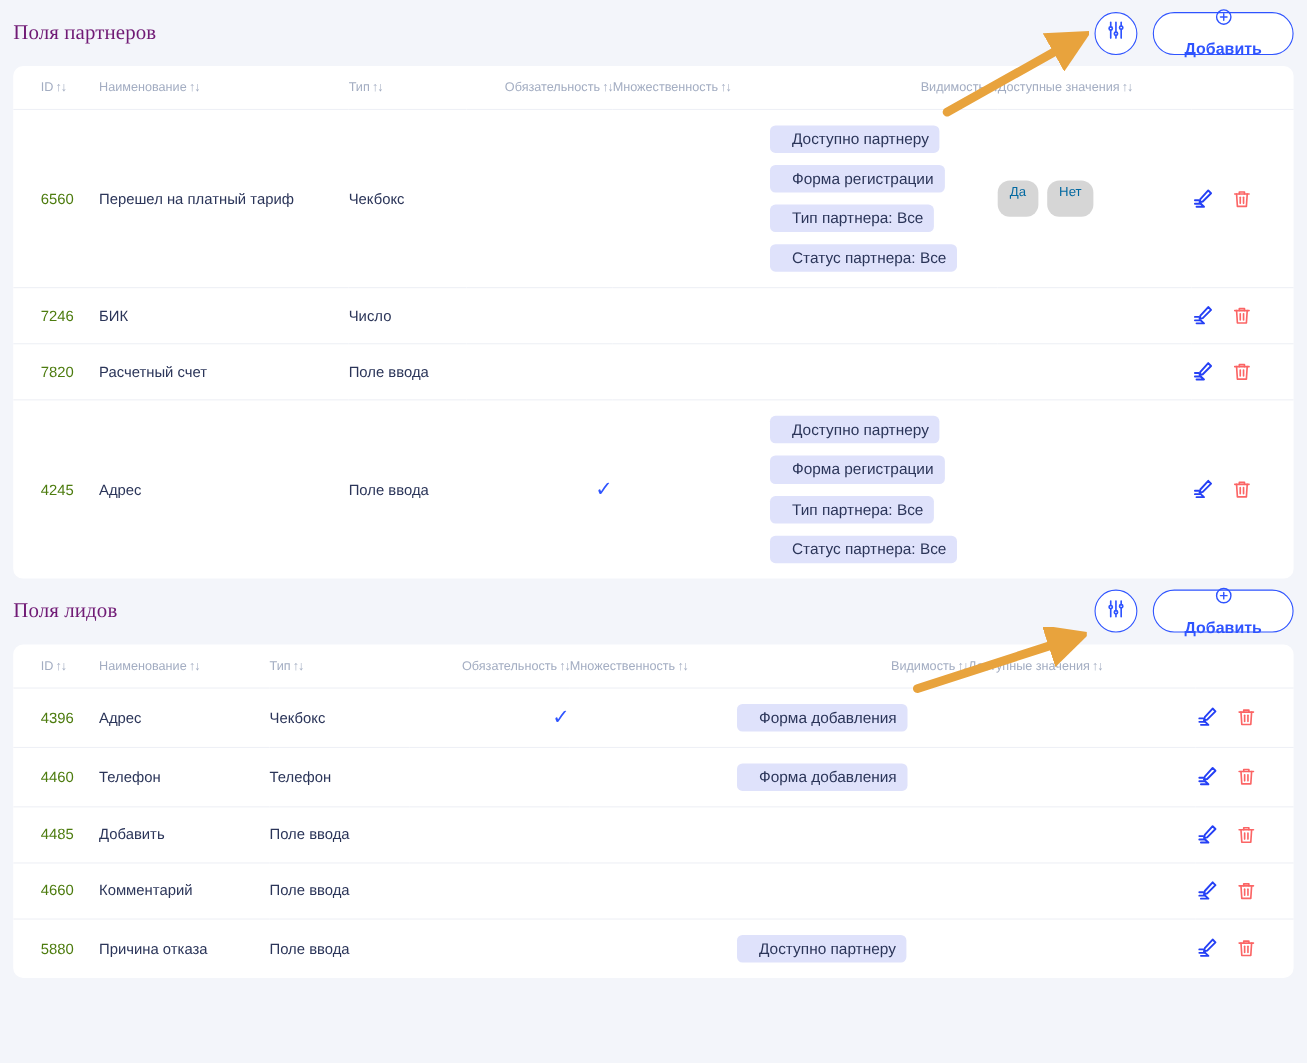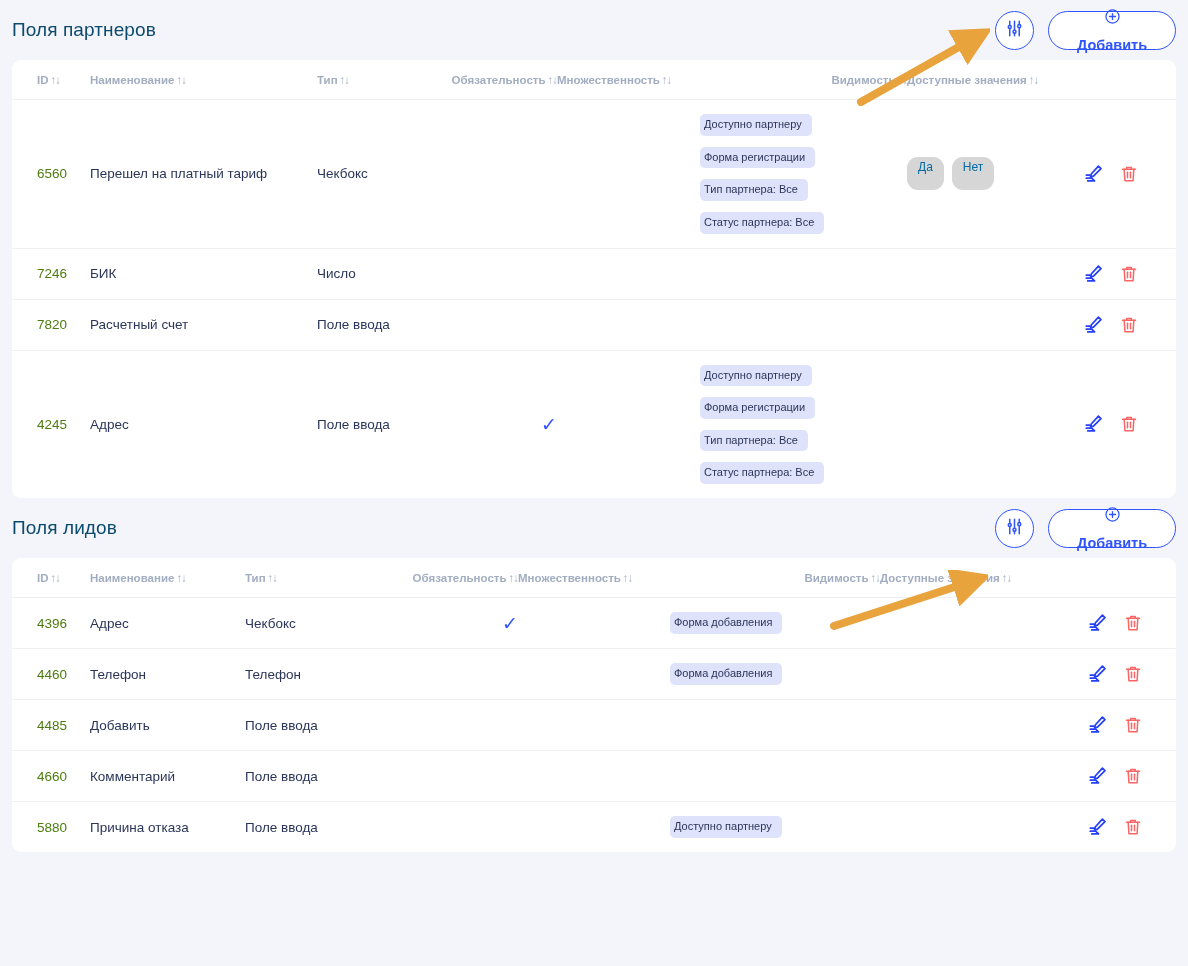--- a/index.html
+++ b/index.html
@@ -16,23 +16,24 @@
   .section { padding: 0 12px; }
   .sec-head {
     display: flex;
     align-items: center;
     justify-content: space-between;
     height: 60px;
     padding: 0 0 0 0;
   }
   .sec-title {
     font-size: 19px;
-    color: #0c4a6e;
+    color: #701a75;
     font-weight: 400;
     letter-spacing: .1px;
+    font-family: Liberation Serif, serif;
   }
   .head-actions { display: flex; align-items: center; gap: 14px; }
 
   .icon-btn {
     width: 39px; height: 39px;
     border-radius: 50%;
     border: 1.4px solid #2f54ff;
     background: #ffffff;
     display: flex; align-items: center; justify-content: center;
     cursor: pointer;
@@ -56,21 +57,21 @@
 
   
   .card {
     background: #ffffff;
     border-radius: 9px;
     overflow: hidden;
   }
   table { width: 100%; border-collapse: collapse; table-layout: fixed; }
   thead th {
     font-size: 11.5px;
-    font-weight: 700;
+    font-weight: 400;
     color: #a3adc2;
     text-align: left;
     padding: 14px 0 13px 0;
     border-bottom: 1px solid #eef0f6;
     white-space: nowrap;
   }
   thead th .sort { letter-spacing: -1px; margin-left: 2px; }
   tbody td {
     font-size: 13.5px;
     color: #2b3559;
@@ -81,23 +82,23 @@
   }
   tbody tr:last-child td { border-bottom: none; }
 
   .cell-id { color: #4d7c0f; }
   .check { color: #2f54ff; font-size: 19px; line-height: 1; }
 
   .badges { display: flex; flex-direction: column; gap: 11px; align-items: flex-start; }
   .badge {
     background: #dfe2fb;
     color: #2b3559;
-    font-size: 11px;
+    font-size: 14px;
     border-radius: 5px;
-    padding: 4px 10px 5px 4px;
+    padding: 4px 10px 5px 20px;
     white-space: nowrap;
     line-height: 1.15;
   }
   .vals { display: flex; gap: 8px; align-items: center; }
   .val-chip {
     background: #d6d6d6;
     color: #0369a1;
     font-size: 12px;
     border-radius: 11px;
     padding: 3px 11px 16px 11px;

